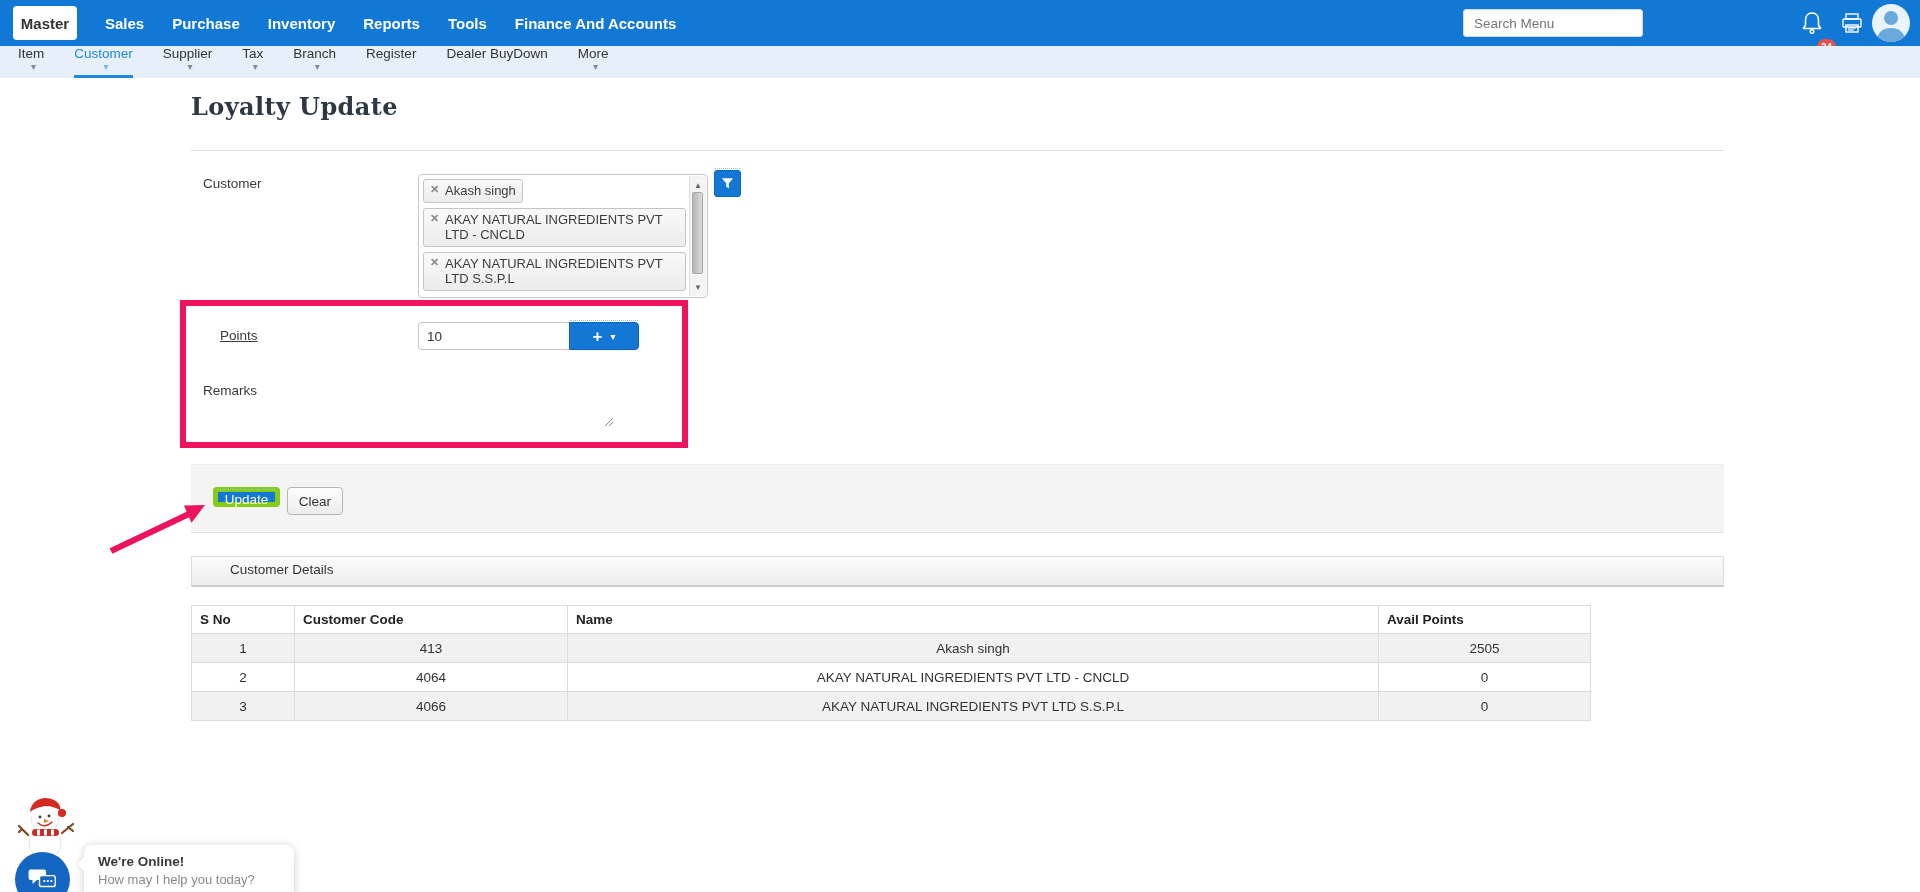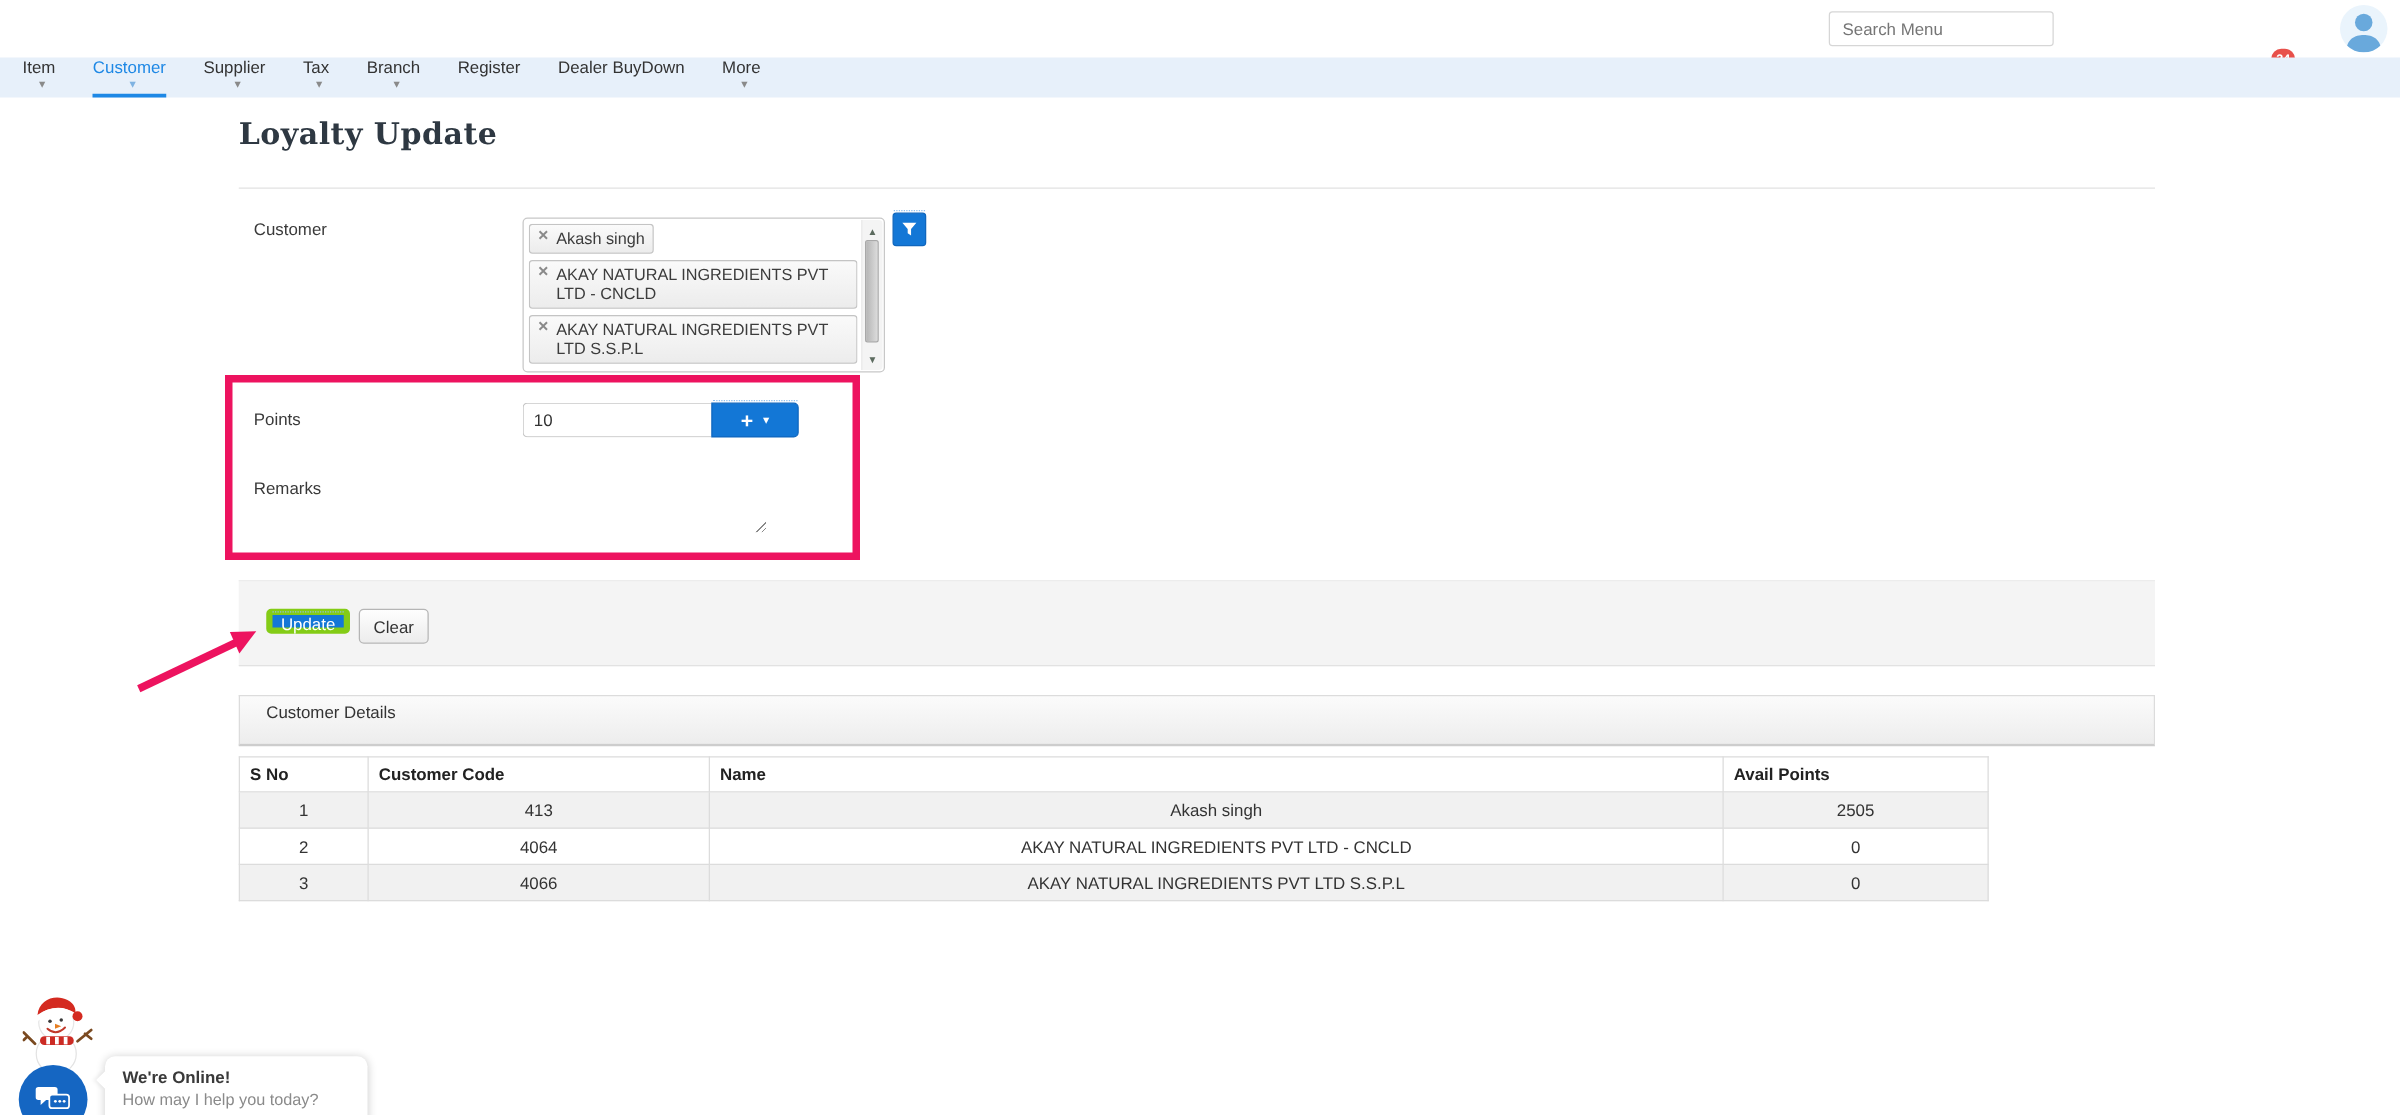--- a/index.html
+++ b/index.html
@@ -90,23 +90,23 @@
   .btn-band { position:absolute; left:191px; top:464px; width:1533px; height:69px; background:#f4f4f4;
           border-top:1px solid #ececec; border-bottom:1px solid #e2e2e2; }
   .btn-update { position:absolute; left:213px; top:487px; width:67px; height:20px; background:#1377d6;
           border:5px solid #84cc16; border-radius:4px; color:#fff; font-size:13.5px; cursor:pointer; }
   .btn-clear { position:absolute; left:287px; top:487px; width:56px; height:28px;
           background:linear-gradient(#fefefe,#ececec); border:1px solid #b5b5b5; border-radius:4px;
           color:#333; font-size:13.5px; cursor:pointer; }
   .anno-arrow { position:absolute; left:103px; top:497px; pointer-events:none; }
 
   
-  .section-bar { position:absolute; left:191px; top:556px; width:1533px; height:41px;
+  .section-bar { position:absolute; left:191px; top:556px; width:1533px; height:31px;
           background:linear-gradient(#fbfbfb,#ededed); border:1px solid #dcdcdc;
-          border-bottom:2px solid #cdcdcd; line-height:26px; padding-left:21px; color:#333; }
+          border-bottom:2px solid #cdcdcd; line-height:26px; padding-left:38px; color:#333; }
   .tbl { position:absolute; left:191px; top:605px; width:1399px; border-collapse:collapse;
           table-layout:fixed; font-size:13.5px;border-radius:19px; }
   .tbl th { text-align:left; font-weight:bold; color:#222; border:1px solid #dcdcdc;
           padding:6px 8px; height:28px; background:#fff; }
   .tbl td { text-align:center; color:#333; border:1px solid #dcdcdc; padding:6px 8px; height:29px; }
   .tbl tr.stripe td { background:#f1f1f1; }
 
   
   .snowman { position:absolute; left:18px; top:791px; }
   .chat-btn { position:absolute; left:15px; top:852px; width:55px; height:55px; border-radius:50%;
@@ -116,20 +116,29 @@
   .chat-tip .arrow { position:absolute; left:-5px; top:14px; width:10px; height:10px; background:#fff;
           transform:rotate(45deg); box-shadow:-2px 2px 3px rgba(0,0,0,.06); }
   .chat-line1 { font-size:13.5px; color:#3a3a3a; font-weight:bold; margin-bottom:3px; }
   .chat-line2 { font-size:13px; color:#8a8a8a; }
 </style>
 </head>
 <body>
 
 <div id="app">
 
+  <div class="nav1">
+    <div class="master-tab">Master</div>
+    <div class="nav1-item">Sales</div>
+    <div class="nav1-item">Purchase</div>
+    <div class="nav1-item">Inventory</div>
+    <div class="nav1-item">Reports</div>
+    <div class="nav1-item">Tools</div>
+    <div class="nav1-item">Finance And Accounts</div>
+  </div>
   <input class="search-box" placeholder="Search Menu" style="">
   <div class="bell-wrap">
     <svg width="24" height="26" viewBox="0 0 24 26">
       <path d="M12 3 C7.5 3 5.5 6.5 5.5 10 L5.5 15 L3.5 18.5 L20.5 18.5 L18.5 15 L18.5 10 C18.5 6.5 16.5 3 12 3 Z" fill="none" stroke="#fff" stroke-width="1.6" stroke-linejoin="round"></path>
       <circle cx="12" cy="21.5" r="1.8" fill="none" stroke="#fff" stroke-width="1.4"></circle>
     </svg>
   </div>
   <div class="badge">24</div>
   <div class="printer-wrap">
     <svg width="22" height="21" viewBox="0 0 22 21">
@@ -206,21 +215,21 @@
     </div>
   </div>
   <div class="filter-btn focus-top">
     <svg width="15" height="15" viewBox="0 0 20 20">
       <path d="M2.5 3 H17.5 L11.8 9.5 V16.5 L8.2 14.2 V9.5 Z" fill="#fff"></path>
     </svg>
   </div>
 
   <div class="anno-rect"></div>
 
-  <div class="field-label" style="left:203px; top:328px;">Points</div>
+  <div class="field-label" style="left:220px; top:328px;text-decoration:underline;">Points</div>
   <input class="points-input" value="10" style="">
   <div class="plus-btn focus-top">
     <span class="plus-sign">+</span>
     <span class="plus-caret">▾</span>
   </div>
 
   <div class="field-label" style="left:203px; top:383px;">Remarks</div>
   <div class="resize-corner"></div>
 
   <div class="btn-band"></div>

